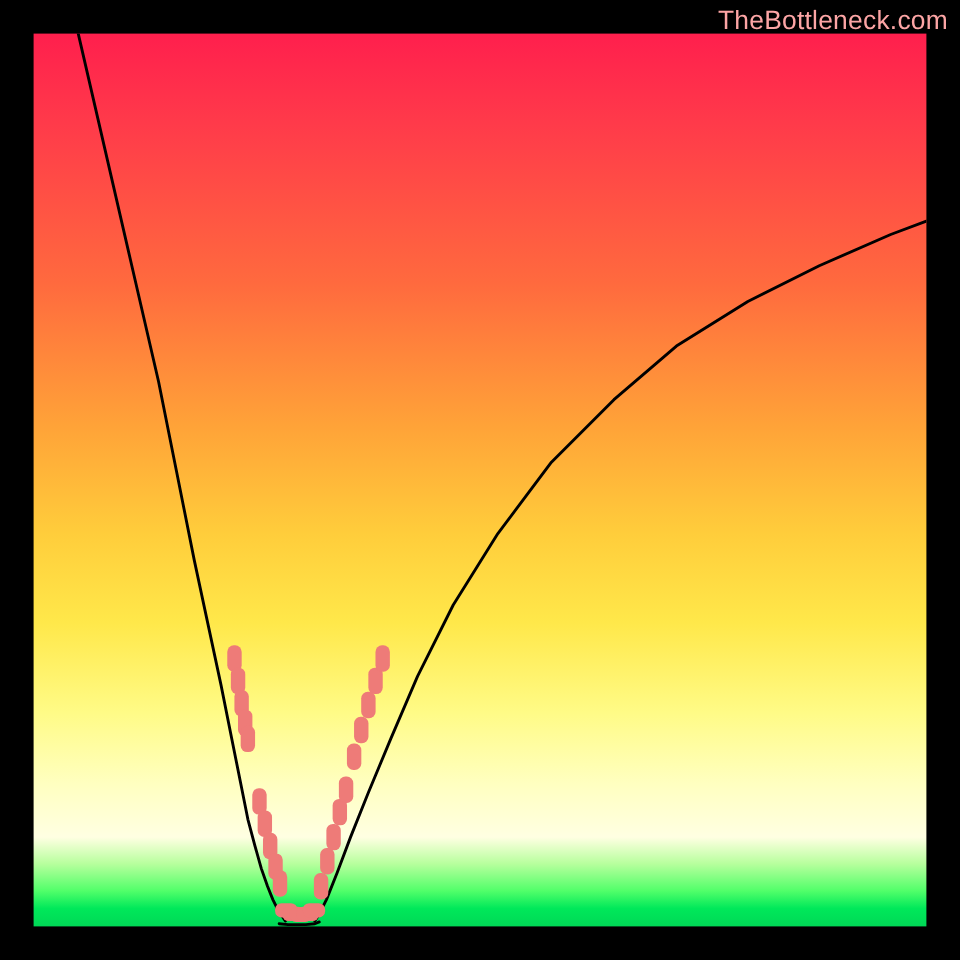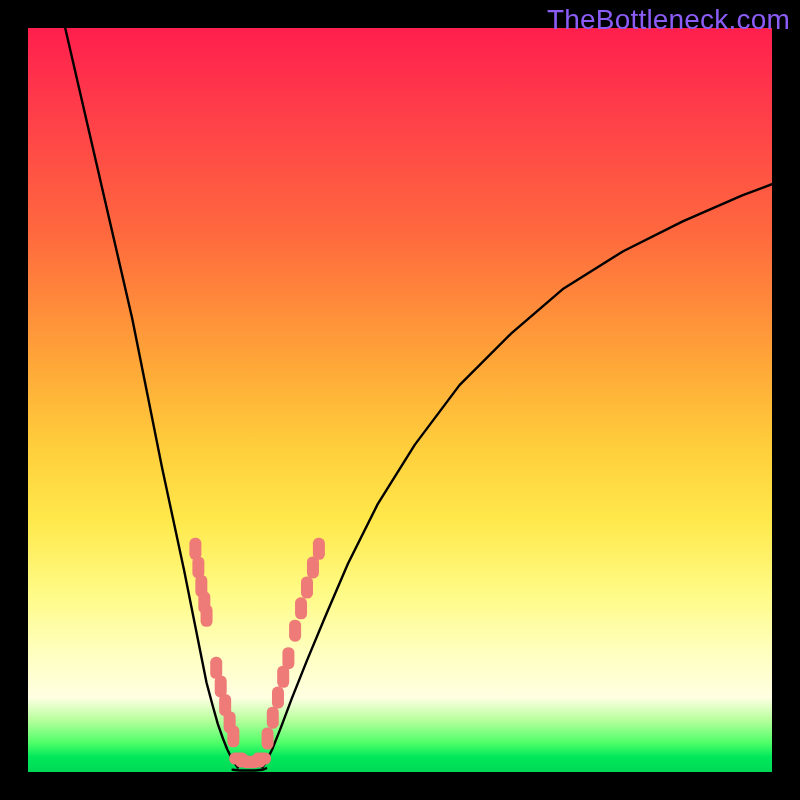--- a/index.html
+++ b/index.html
@@ -40,22 +40,22 @@
       #b7ff9d 93%,
       #52ff6a 96%,
       #00e85a 98%,
       #00d856 100%
     );
   }
   .watermark {
     position: absolute;
     top: 4px;
     right: 10px;
-    color: #8b5cf6;
-    font-size: 28px;
+    color: #fca5a5;
+    font-size: 22px;
     letter-spacing: 0.2px;
     user-select: none;
     font-weight: 500;
   }
   svg.curves {
     position: absolute;
     top: 0;
     left: 0;
     width: 744px;
     height: 744px;

